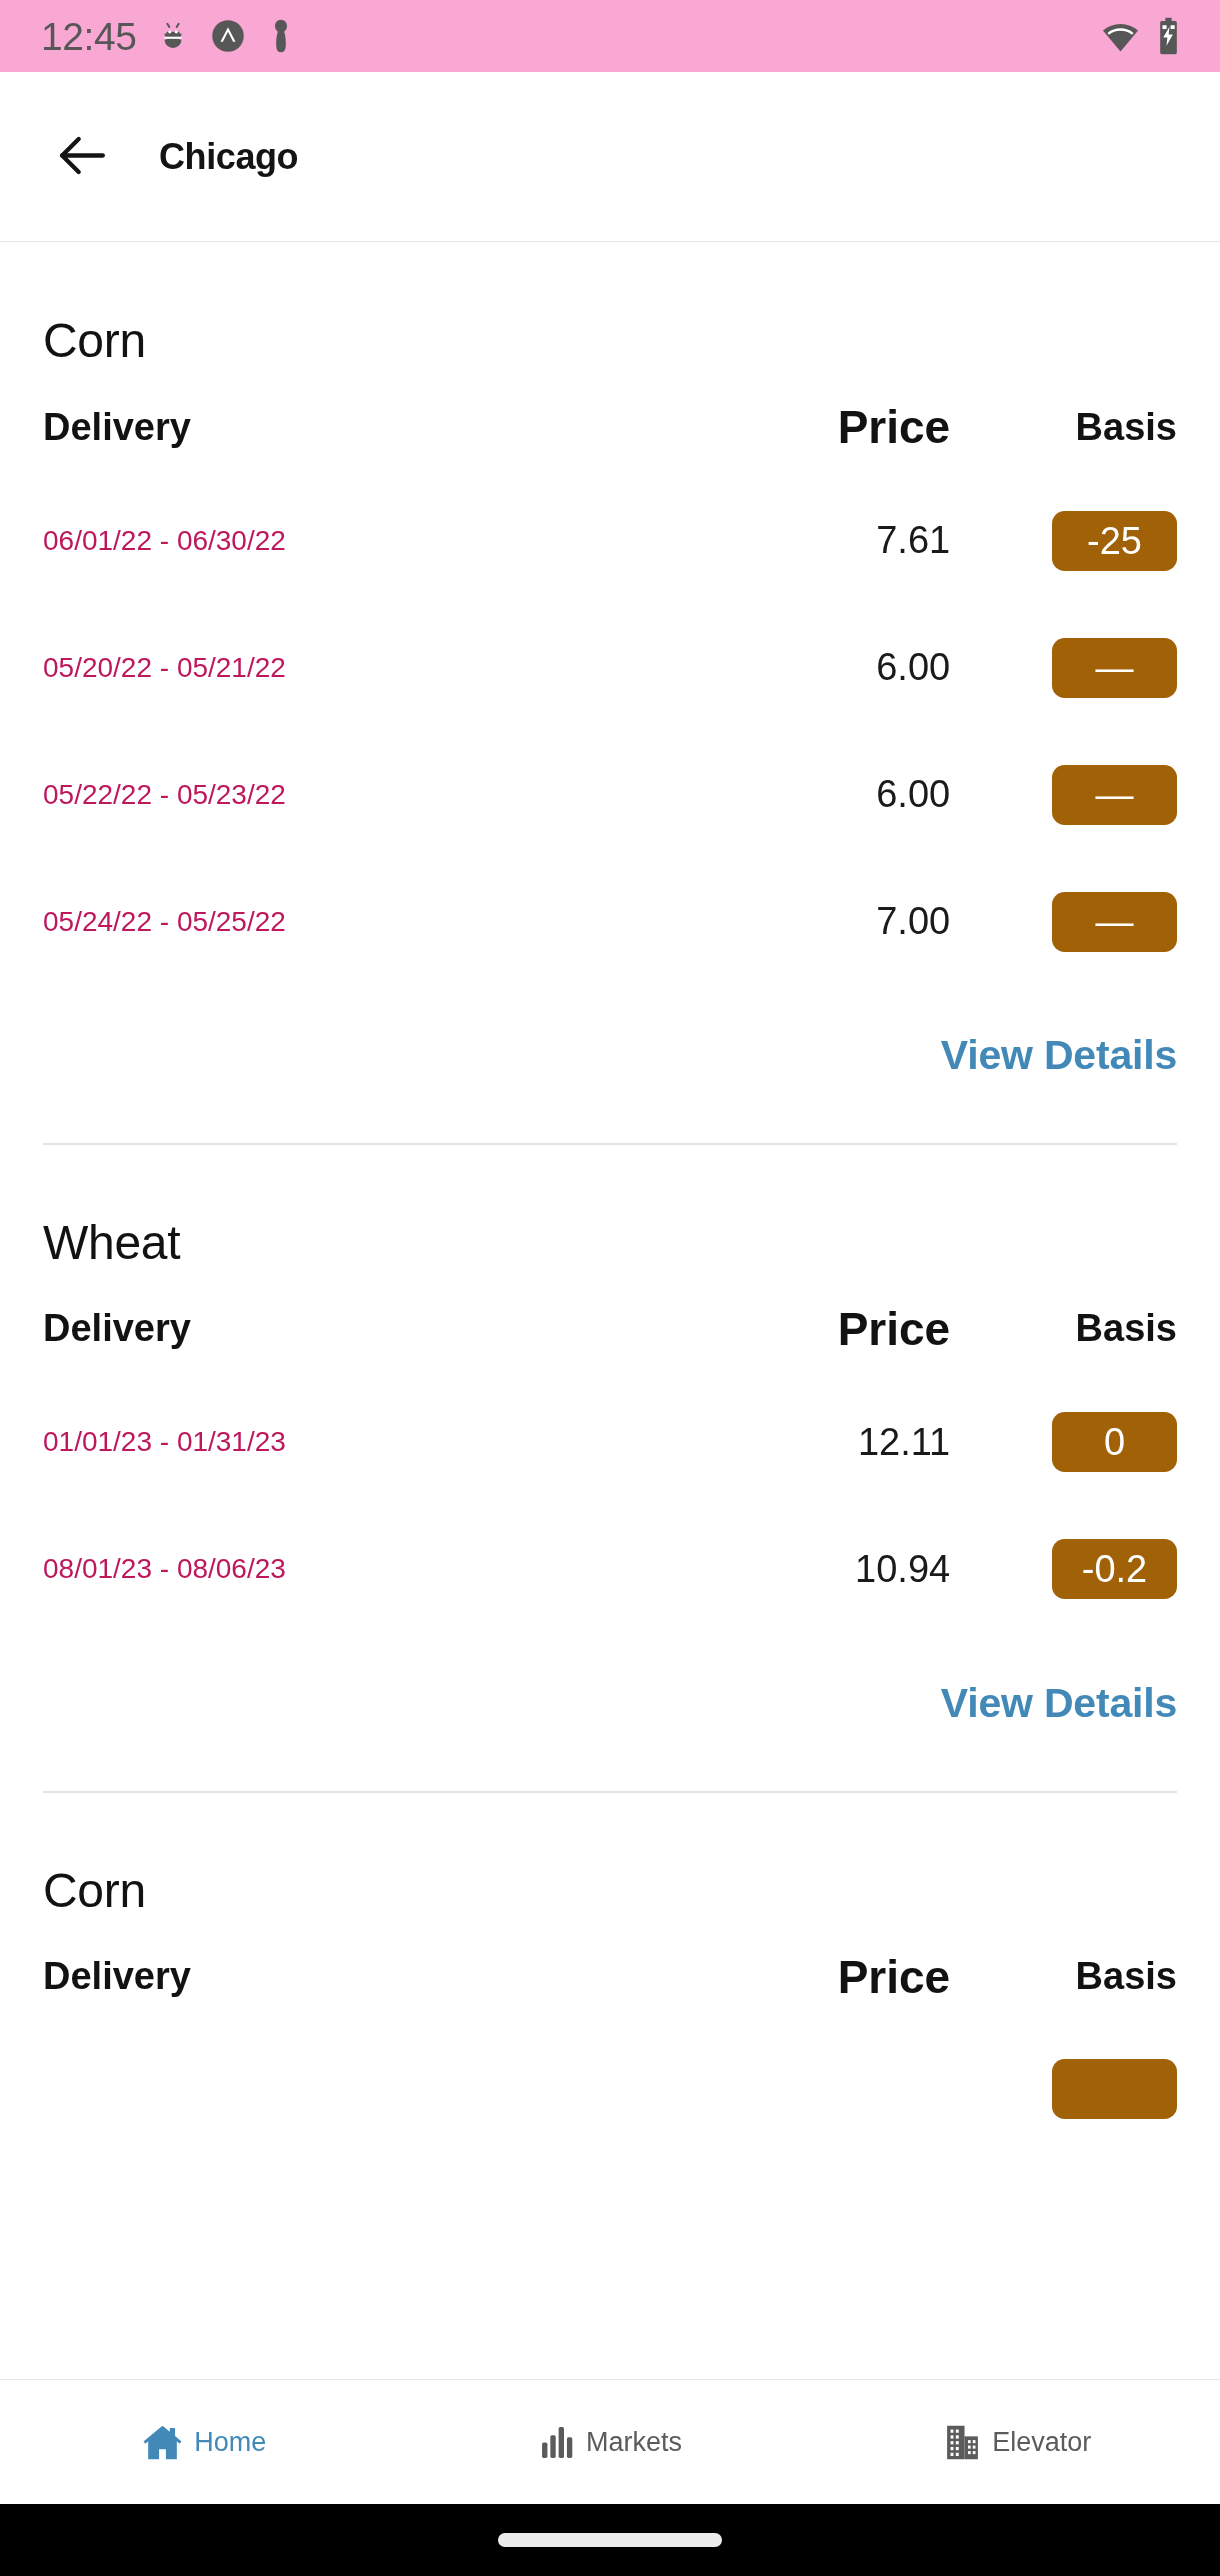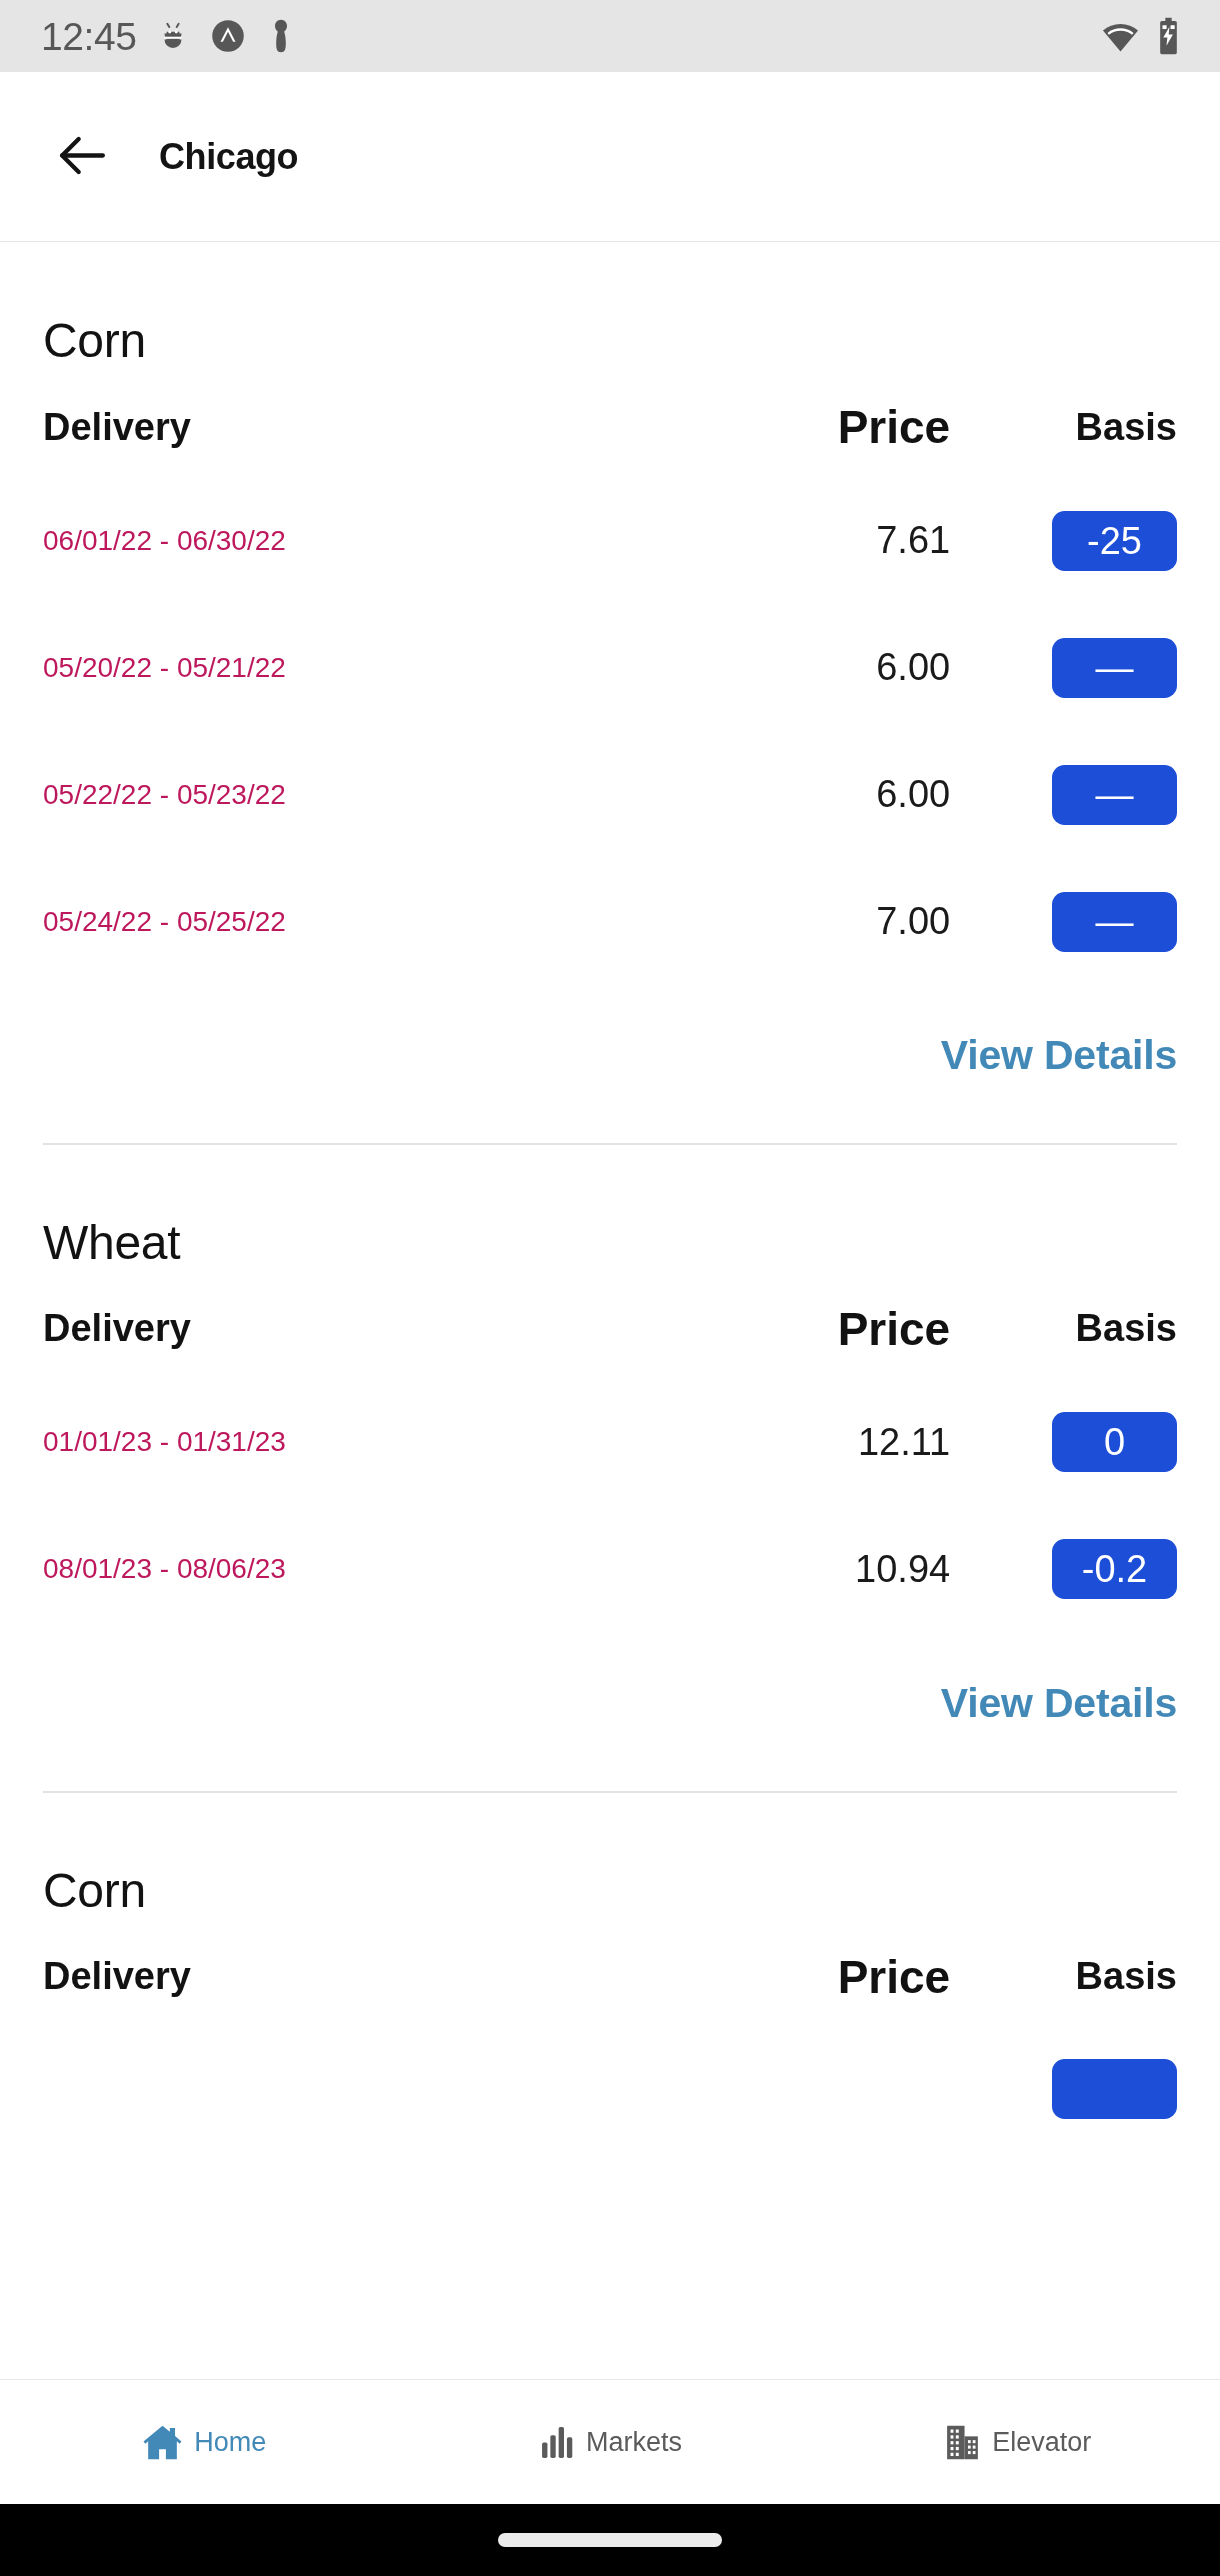--- a/index.html
+++ b/index.html
@@ -15,21 +15,21 @@
     background:#ffffff;
     overflow:hidden;
   }
 
   
   .status-bar {
     position:absolute; top:0; left:0;
     width:100%; height:72px;
     display:flex; align-items:center;
     padding:0 39px 0 41px;
-    background:#e5e5e5;
+    background:#f9a8d4;
   }
   .status-left { display:flex; align-items:center; gap:19.7px; }
   .status-time {
     font-size:39px; font-weight:500; color:#575757;
     letter-spacing:-0.4px; line-height:1;
   }
   .status-right { margin-left:auto; display:flex; align-items:center; gap:16px; }
   .sicon { display:block; fill:#575757; }
 
   
@@ -107,21 +107,21 @@
     font-size:38px; font-weight:400; color:#1a1a1a;
   }
   .td-basis { text-align:right; }
 
   .basis-badge {
     display:inline-flex;
     align-items:center; justify-content:center;
     min-width:125px;
     height:60px;
     padding:0 18px;
-    background:#1d4ed8;
+    background:#a16207;
     border-radius:12.5px;
     color:#ffffff;
     font-size:38px; font-weight:400;
     line-height:1;
     cursor:pointer;
   }
 
   .view-details-row {
     display:flex; justify-content:flex-end;
     padding-top:47px;

